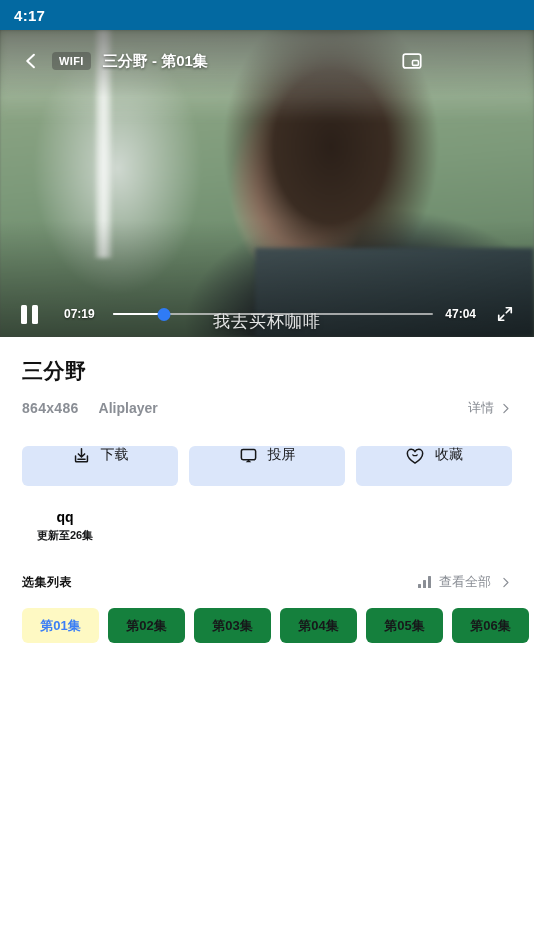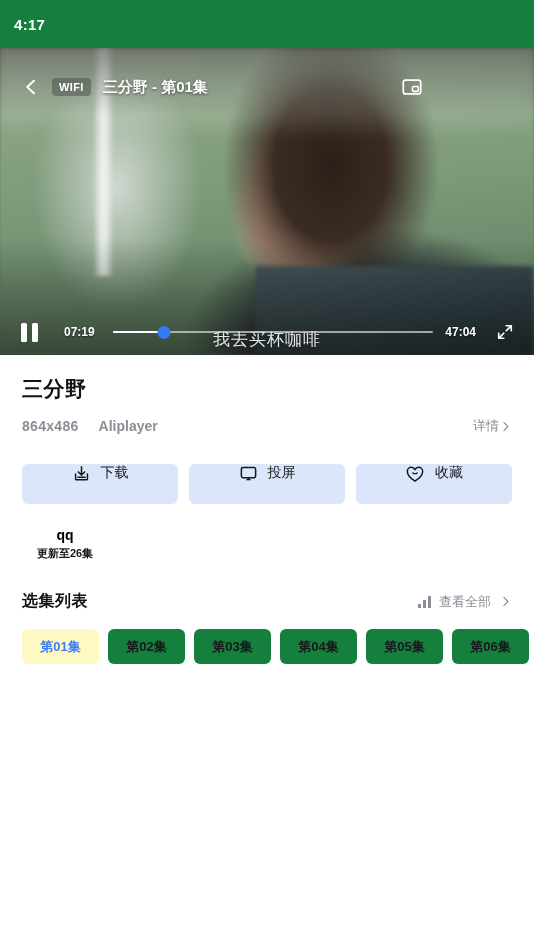--- a/index.html
+++ b/index.html
@@ -5,21 +5,21 @@
   * { margin:0; padding:0; box-sizing:border-box; }
   html,body { width:534px; height:949px; }
   body {
     font-family:"Liberation Sans","DejaVu Sans",sans-serif;
     background:#ffffff;
     overflow:hidden;
   }
 
   
   .statusbar{
-    height:48px; background:#15803d; color:#ffffff;
+    height:30px; background:#0369a1; color:#ffffff;
     display:flex; align-items:center; padding:0 14px;
   }
   .statusbar .clock{ font-size:15px; font-weight:bold; letter-spacing:.3px; }
 
   
   .player{
     position:relative; width:534px; height:307px; overflow:hidden;
     background:#6e7a6a;
   }
   .vid-bg{
@@ -47,21 +47,21 @@
     background:linear-gradient(160deg,#47565a 0%,#36464b 60%,#2b3a3f 100%);
     filter:blur(2px);
   }
   .vid-shade{
     position:absolute; inset:0;
     background:linear-gradient(180deg,rgba(0,0,0,.42) 0%,rgba(0,0,0,0) 22%,rgba(0,0,0,0) 62%,rgba(0,0,0,.45) 100%);
   }
 
   
   .vtop{
-    position:absolute; left:0; top:16px; width:442px; height:46px;
+    position:absolute; left:0; top:8px; width:442px; height:46px;
     display:flex; align-items:center; padding:0 16px; z-index:5;
   }
   .back-btn{ width:30px; height:30px; display:flex; align-items:center; justify-content:center; cursor:pointer; }
   .wifi-badge{
     margin-left:6px; background:rgba(60,60,60,.42); color:#ffffff;
     font-size:11px; font-weight:bold; padding:3px 7px; border-radius:4px; letter-spacing:.4px;
   }
   .vtitle{
     margin-left:12px; color:#ffffff; font-size:15px; font-weight:bold;
     text-shadow:0 1px 3px rgba(0,0,0,.55); white-space:nowrap;
@@ -95,41 +95,41 @@
   }
   .tdur{ color:#fff; font-size:12px; font-weight:bold; text-shadow:0 1px 2px rgba(0,0,0,.6); }
   .fs-btn{ width:26px; height:26px; margin-left:16px; display:flex; align-items:center; justify-content:center; cursor:pointer; }
 
   
   .info{ padding:20px 22px 0 22px; }
   .title{ font-size:21px; font-weight:bold; color:#121212; letter-spacing:.5px; }
   .meta-row{ display:flex; align-items:center; margin-top:14px; }
   .meta-res{ font-size:14px; font-weight:bold; color:#8a8e95; letter-spacing:.3px; }
   .meta-player{ font-size:14px; font-weight:bold; color:#8a8e95; margin-left:20px; }
-  .detail-link{ margin-left:auto; display:flex; align-items:center; cursor:pointer;text-align:center; }
+  .detail-link{ margin-left:auto; display:flex; align-items:center; gap:5px; cursor:pointer;text-align:center; }
   .detail-link span{ font-size:13px; color:#8a8e95; }
 
   
   .actions{ display:flex; gap:11px; padding:29px 22px 0 22px; }
   .act{
     flex:1; height:40px; background:#dbe6fa; border-radius:6px;
     display:flex; justify-content:center; gap:10px; cursor:pointer;
   }
   .act span{ font-size:14px; color:#17181a; }
 
   
   .sources{ display:flex; padding:23px 0 0 34px; gap:30px; }
   .src{ text-align:center; cursor:pointer; min-width:62px; }
   .src .nm{ font-size:14px; font-weight:bold; color:#000000; display:block; }
   .src .sub{ font-size:11px; font-weight:bold; color:#17181a; display:block; margin-top:3px; }
   .src.on .nm, .src.on .sub{ color:#3b7ef5; }
 
   
   .eptitle-row{ display:flex; align-items:center; padding:30px 22px 0 22px; }
-  .eptitle{ font-size:16px; font-weight:bold; color:#121212; letter-spacing:.5px;text-align:center; }
+  .eptitle{ font-size:12px; font-weight:bold; color:#121212; letter-spacing:.5px;text-align:center; }
   .viewall{ margin-left:auto; display:flex; align-items:center; gap:8px; cursor:pointer; }
   .viewall span{ font-size:13px; color:#8a8e95;text-align:right; }
   .bars{ display:flex; align-items:flex-end; gap:2px; height:12px; }
   .bars i{ display:block; width:3px; background:#8a8e95; border-radius:.5px; }
   .bars i:nth-child(1){ height:4px; }
   .bars i:nth-child(2){ height:8px; }
   .bars i:nth-child(3){ height:12px; }
 
   .eps{ display:flex; gap:9px; padding:17px 0 0 22px; overflow:hidden; }
   .ep{

